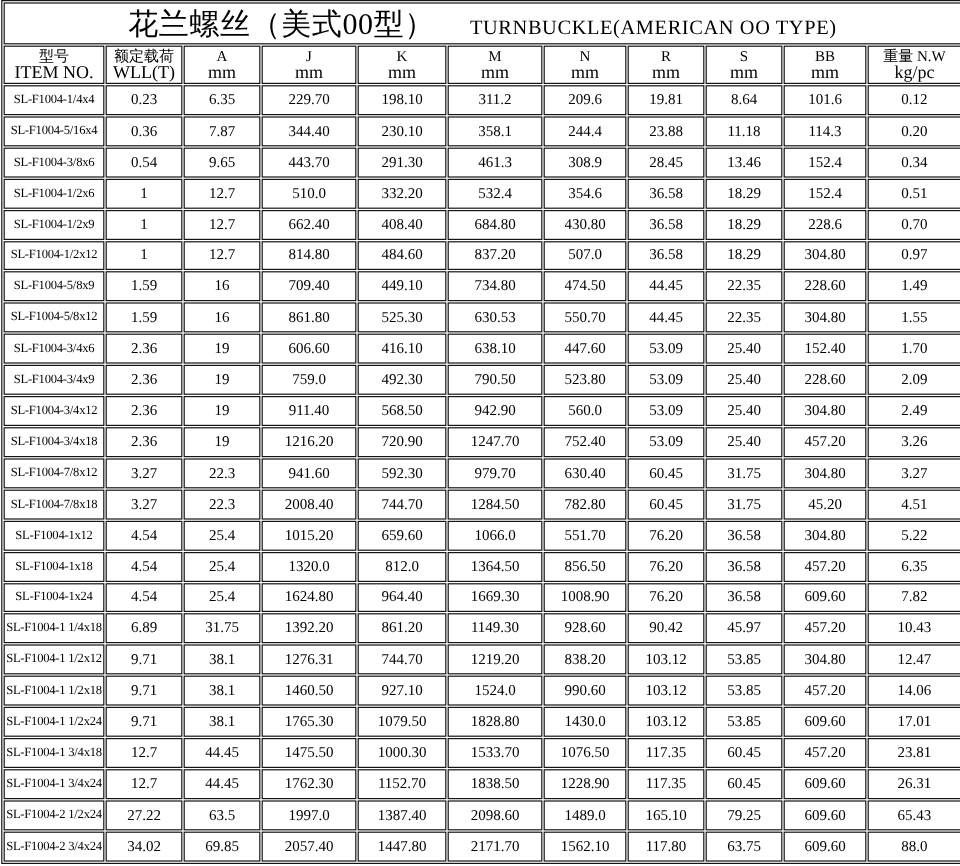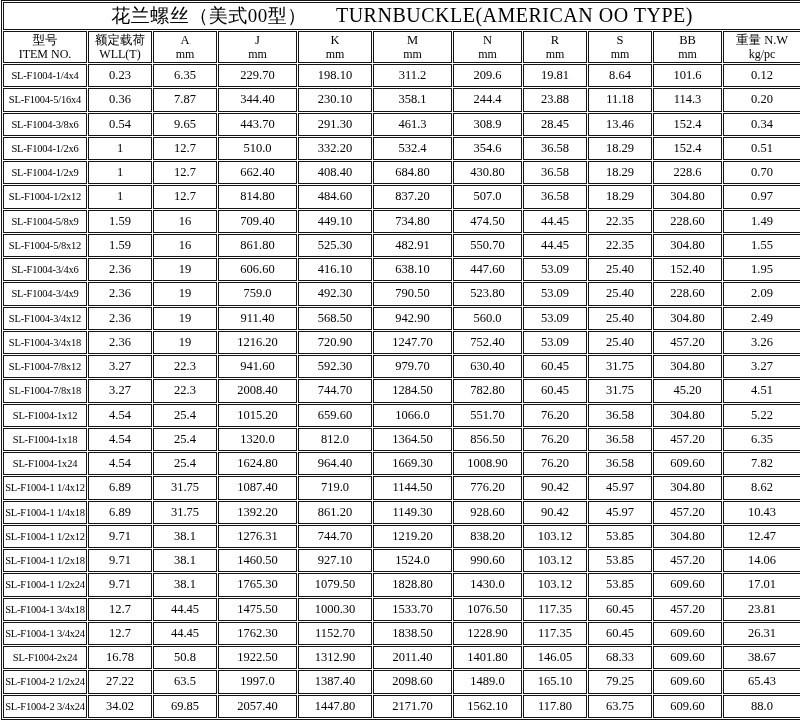--- a/index.html
+++ b/index.html
@@ -32,30 +32,30 @@
     overflow: hidden;
     white-space: nowrap;
     background: #fff;
   }
   .title-cell {
     font-size: 19px;
     letter-spacing: 0.5px;
     height: 26px;
     font-weight: normal;
   }
-  .title-cell .zh { font-size: 19px; }
-  .title-cell .en { font-size: 20px; margin-left: 24px; }
+  .title-cell .zh { font-size: 25px; }
+  .title-cell .en { font-size: 17px; margin-left: 24px; }
   th.colhead {
     font-weight: normal;
     font-size: 12px;
     height: 30px;
     line-height: 14px;
   }
   th.colhead .l1 { display: block; font-size: 12.5px; }
-  th.colhead .l2 { display: block; font-size: 12px; }
+  th.colhead .l2 { display: block; font-size: 15px; }
   td.cell {
     font-size: 12.5px;
     height: 19px;
   }
   td.item-cell {
     text-align: left;
     font-size: 10.5px;
     padding-left: 2px;
     letter-spacing: -0.2px;
   }
@@ -223,39 +223,39 @@
           <td class="cell">22.35</td>
           <td class="cell">228.60</td>
           <td class="cell">1.49</td>
         </tr>
         <tr>
           <td class="cell item-cell">SL-F1004-5/8x12</td>
           <td class="cell">1.59</td>
           <td class="cell">16</td>
           <td class="cell">861.80</td>
           <td class="cell">525.30</td>
-          <td class="cell">482.91</td>
+          <td class="cell">630.53</td>
           <td class="cell">550.70</td>
           <td class="cell">44.45</td>
           <td class="cell">22.35</td>
           <td class="cell">304.80</td>
           <td class="cell">1.55</td>
         </tr>
         <tr>
           <td class="cell item-cell">SL-F1004-3/4x6</td>
           <td class="cell">2.36</td>
           <td class="cell">19</td>
           <td class="cell">606.60</td>
           <td class="cell">416.10</td>
           <td class="cell">638.10</td>
           <td class="cell">447.60</td>
           <td class="cell">53.09</td>
           <td class="cell">25.40</td>
           <td class="cell">152.40</td>
-          <td class="cell">1.95</td>
+          <td class="cell">1.70</td>
         </tr>
         <tr>
           <td class="cell item-cell">SL-F1004-3/4x9</td>
           <td class="cell">2.36</td>
           <td class="cell">19</td>
           <td class="cell">759.0</td>
           <td class="cell">492.30</td>
           <td class="cell">790.50</td>
           <td class="cell">523.80</td>
           <td class="cell">53.09</td>
@@ -348,33 +348,20 @@
           <td class="cell">1624.80</td>
           <td class="cell">964.40</td>
           <td class="cell">1669.30</td>
           <td class="cell">1008.90</td>
           <td class="cell">76.20</td>
           <td class="cell">36.58</td>
           <td class="cell">609.60</td>
           <td class="cell">7.82</td>
         </tr>
         <tr>
-          <td class="cell item-cell">SL-F1004-1 1/4x12</td>
-          <td class="cell">6.89</td>
-          <td class="cell">31.75</td>
-          <td class="cell">1087.40</td>
-          <td class="cell">719.0</td>
-          <td class="cell">1144.50</td>
-          <td class="cell">776.20</td>
-          <td class="cell">90.42</td>
-          <td class="cell">45.97</td>
-          <td class="cell">304.80</td>
-          <td class="cell">8.62</td>
-        </tr>
-        <tr>
           <td class="cell item-cell">SL-F1004-1 1/4x18</td>
           <td class="cell">6.89</td>
           <td class="cell">31.75</td>
           <td class="cell">1392.20</td>
           <td class="cell">861.20</td>
           <td class="cell">1149.30</td>
           <td class="cell">928.60</td>
           <td class="cell">90.42</td>
           <td class="cell">45.97</td>
           <td class="cell">457.20</td>
@@ -439,33 +426,20 @@
           <td class="cell">1762.30</td>
           <td class="cell">1152.70</td>
           <td class="cell">1838.50</td>
           <td class="cell">1228.90</td>
           <td class="cell">117.35</td>
           <td class="cell">60.45</td>
           <td class="cell">609.60</td>
           <td class="cell">26.31</td>
         </tr>
         <tr>
-          <td class="cell item-cell">SL-F1004-2x24</td>
-          <td class="cell">16.78</td>
-          <td class="cell">50.8</td>
-          <td class="cell">1922.50</td>
-          <td class="cell">1312.90</td>
-          <td class="cell">2011.40</td>
-          <td class="cell">1401.80</td>
-          <td class="cell">146.05</td>
-          <td class="cell">68.33</td>
-          <td class="cell">609.60</td>
-          <td class="cell">38.67</td>
-        </tr>
-        <tr>
           <td class="cell item-cell">SL-F1004-2 1/2x24</td>
           <td class="cell">27.22</td>
           <td class="cell">63.5</td>
           <td class="cell">1997.0</td>
           <td class="cell">1387.40</td>
           <td class="cell">2098.60</td>
           <td class="cell">1489.0</td>
           <td class="cell">165.10</td>
           <td class="cell">79.25</td>
           <td class="cell">609.60</td>

